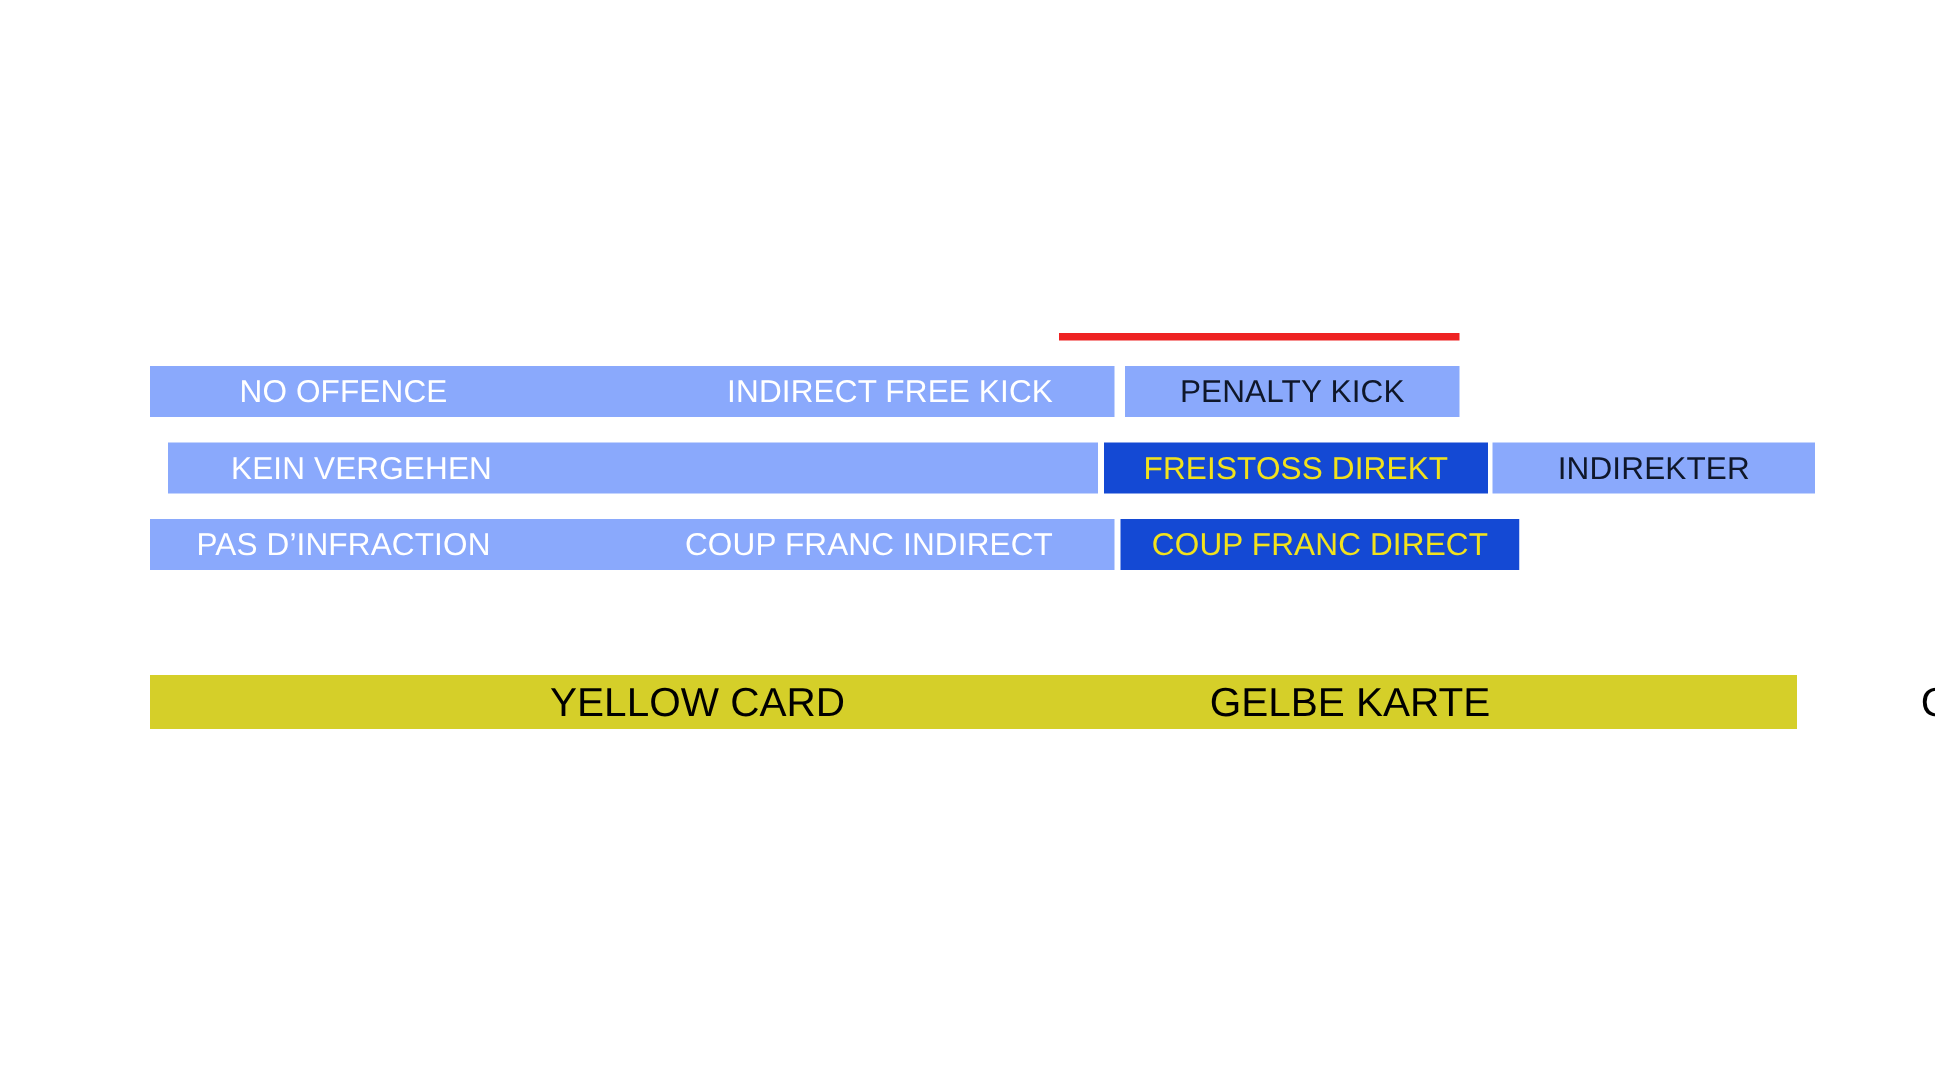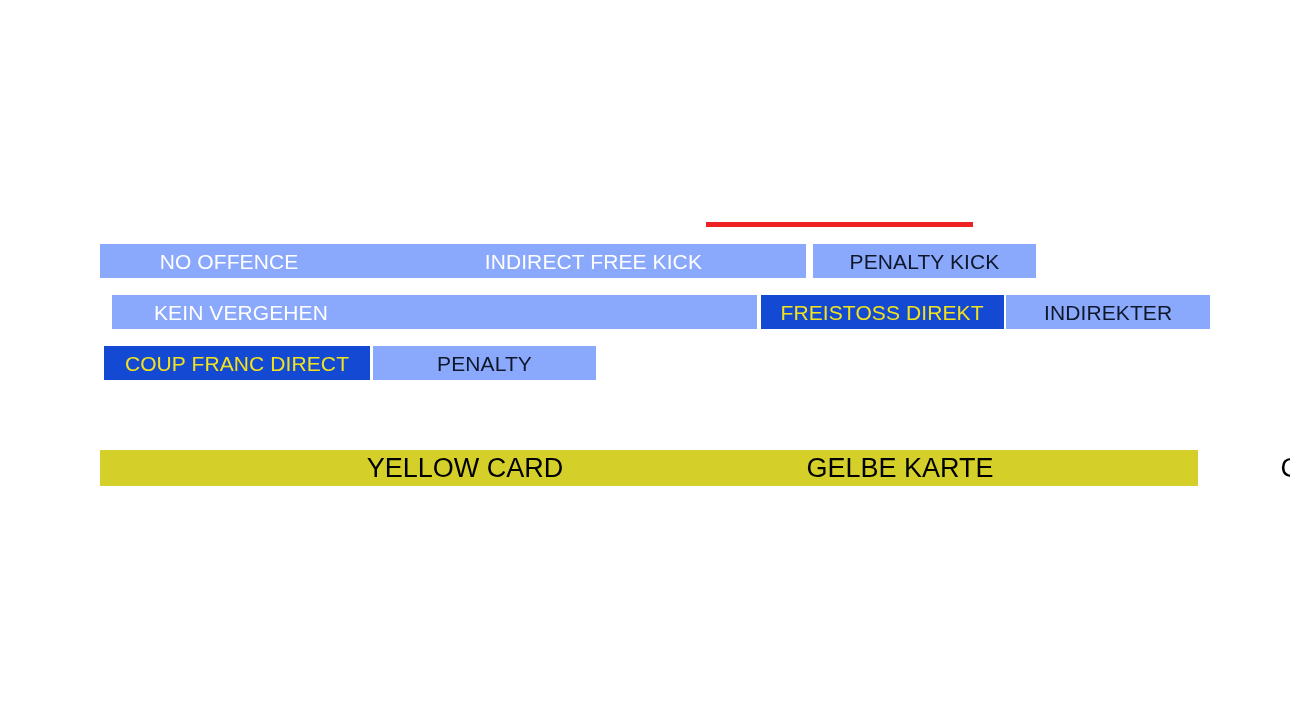--- a/index.html
+++ b/index.html
@@ -57,21 +57,21 @@
     align-items: center;
     justify-content: center;
     white-space: nowrap;
     font-size: 21px;
     letter-spacing: 0.1px;
     line-height: 1;
   }
 
   
   .seg-left {
-    width: 706px;           
+    width: 643px;           
     background: #8aa9fc;
     color: #ffffff;
     justify-content: flex-start;
     position: relative;
   }
   .seg-left .lbl-a {
     position: absolute;
     left: 0;
     width: 258px;           
     text-align: center;
@@ -147,24 +147,27 @@
       <div class="seg seg-left">
         <span class="lbl-a">KEIN VERGEHEN</span>
       </div>
       <div class="gap-a"></div>
       <div class="seg seg-mid">FREISTOSS DIREKT</div>
       <div class="gap-b"></div>
       <div class="seg seg-right">INDIREKTER</div>
     </div>
 
     <div class="row row-2">
+      <div class="seg seg-left">
+        <span class="lbl-a">PAS D’INFRACTION</span>
+        <span class="lbl-b">COUP FRANC INDIRECT</span>
+      </div>
       <div class="gap-a"></div>
       <div class="seg seg-mid">COUP FRANC DIRECT</div>
       <div class="gap-b"></div>
-      <div class="seg seg-right">PENALTY</div>
     </div>
 
   </div>
 
   <div class="cardband">
     <span class="cl cl-0">YELLOW CARD</span>
     <span class="cl cl-1">GELBE KARTE</span>
     <span class="cl cl-2">CARTON JAUNE</span>
   </div>
 

